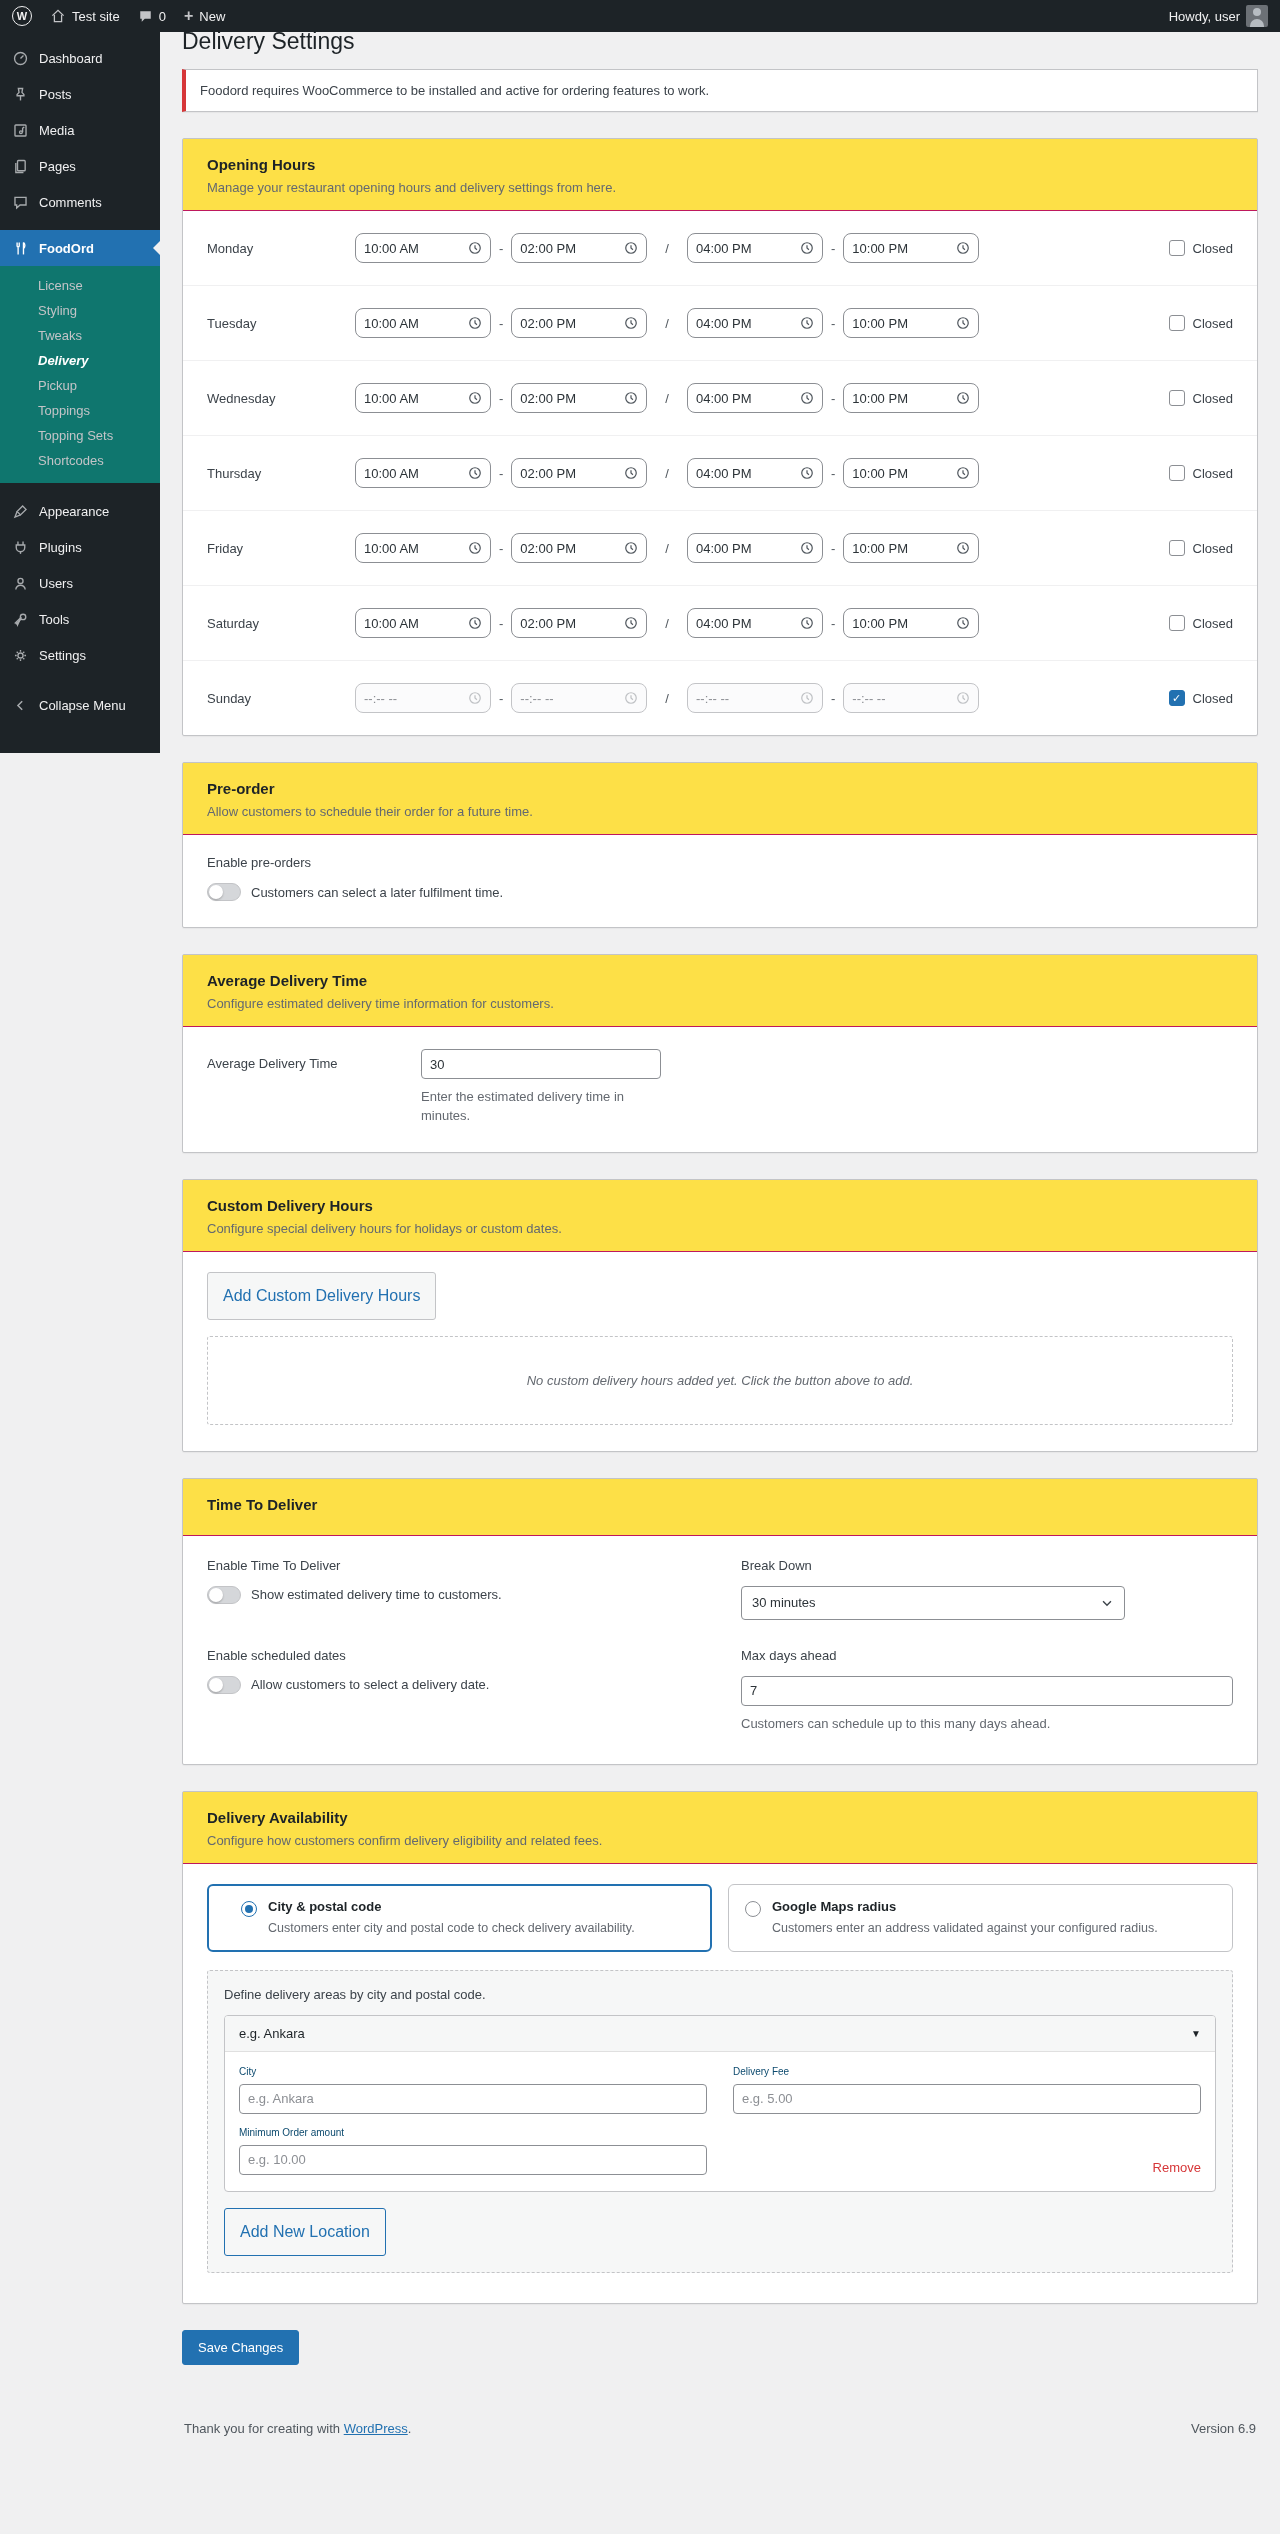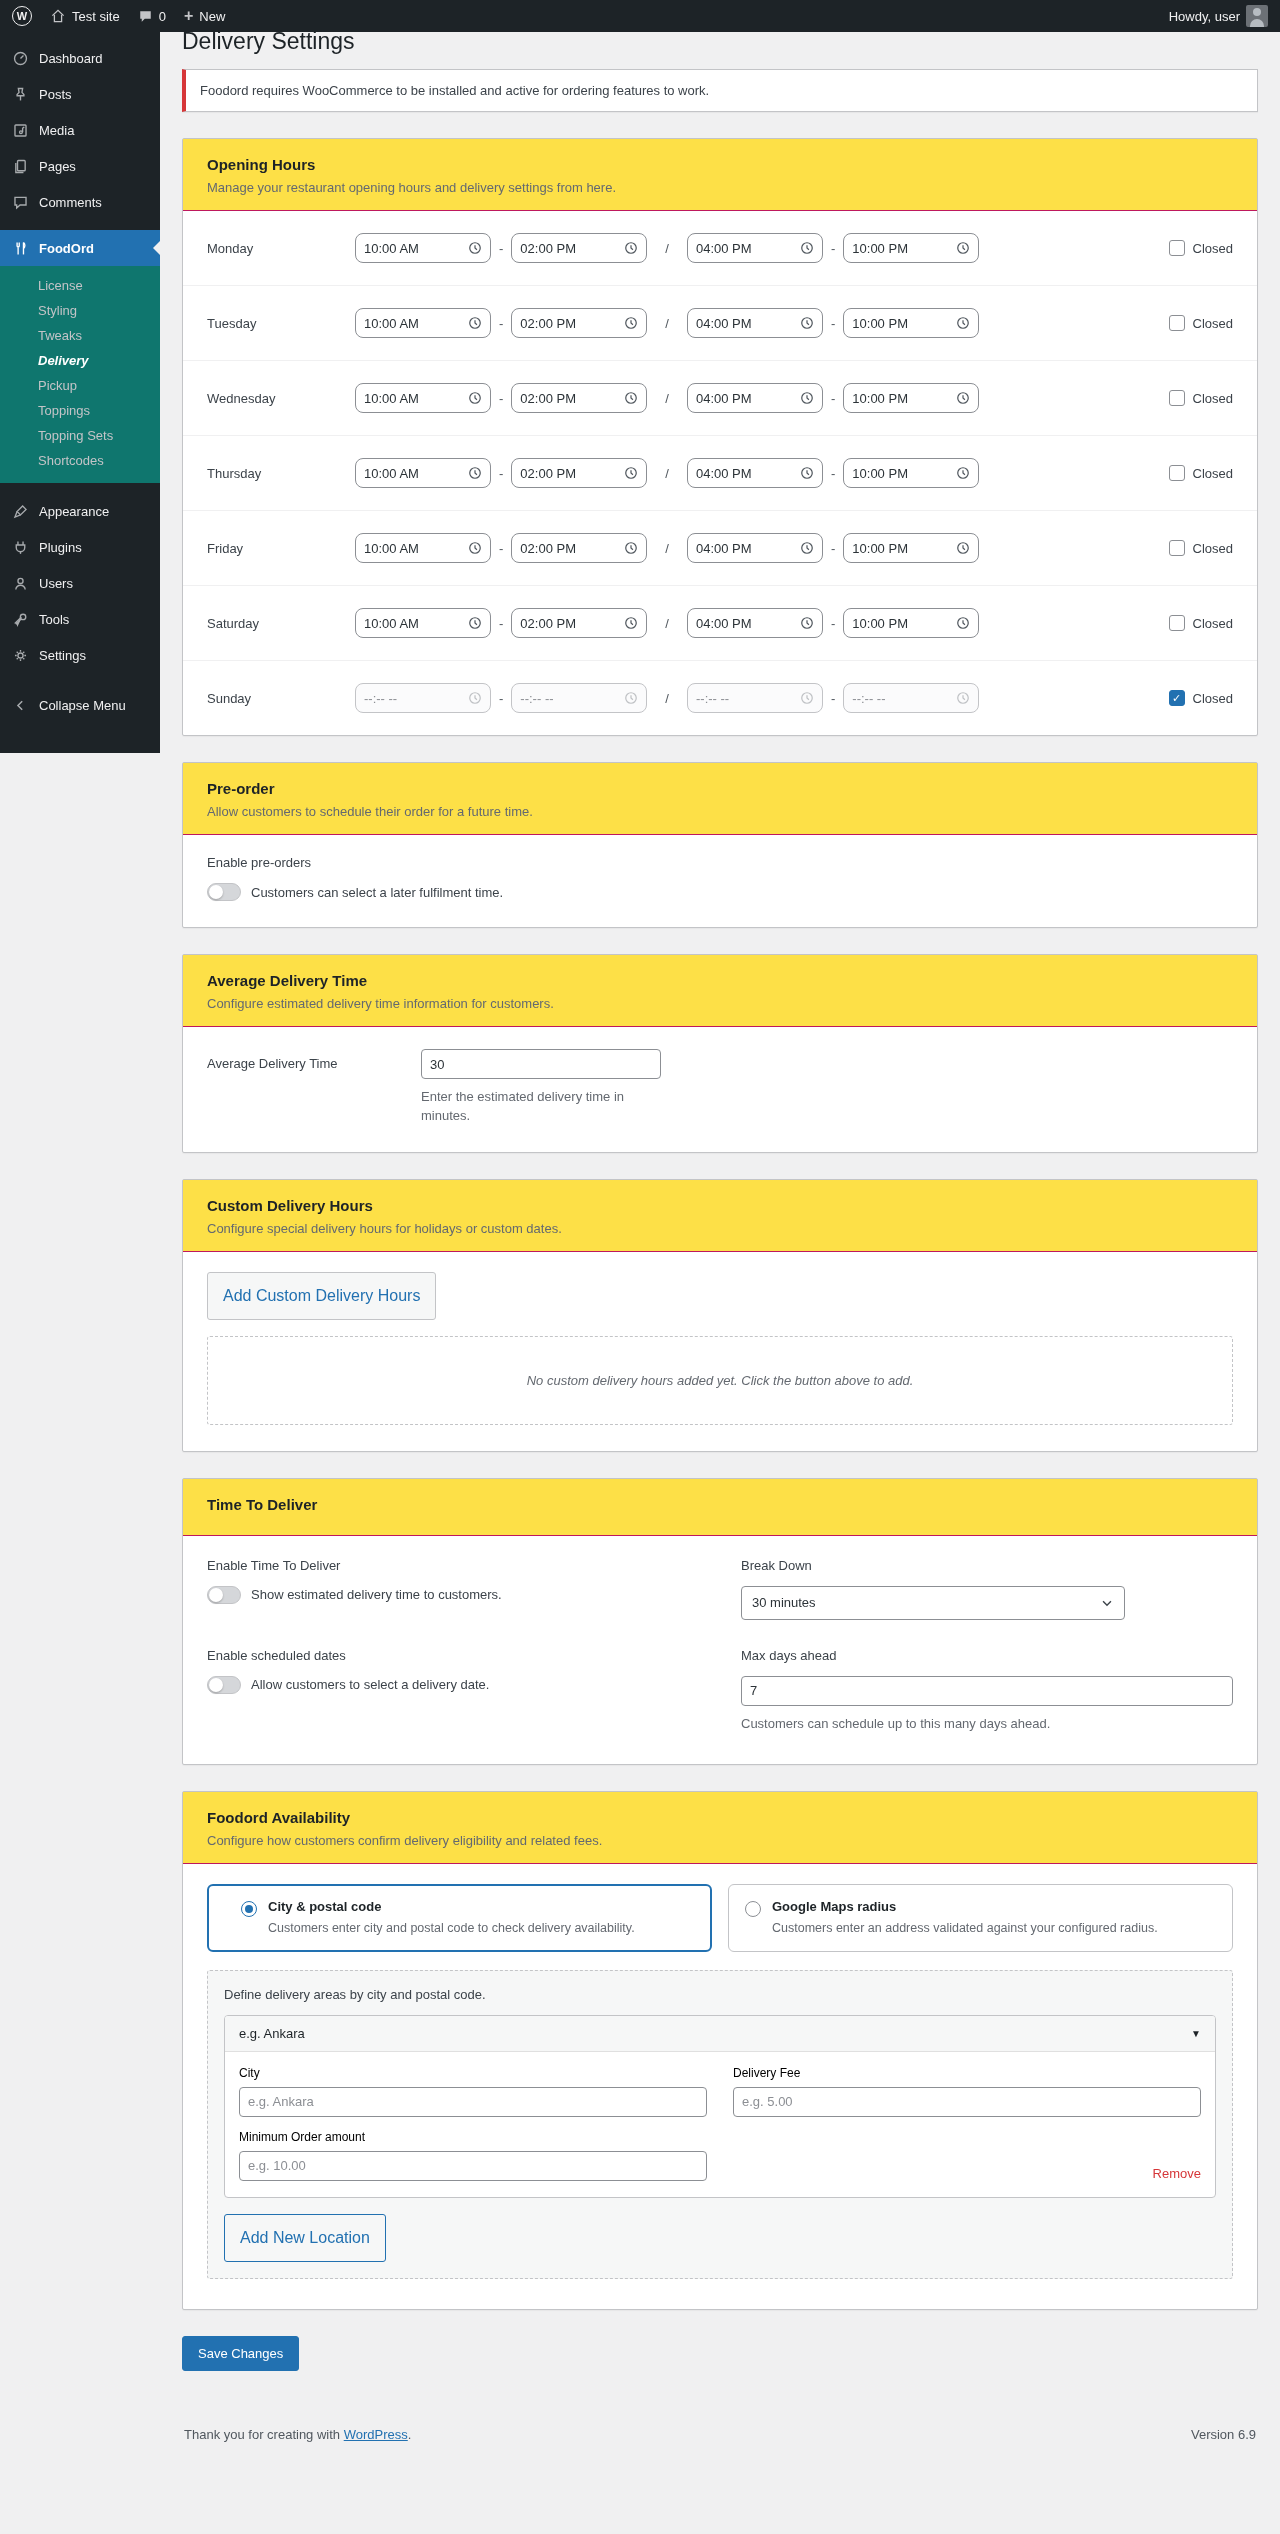--- a/index.html
+++ b/index.html
@@ -168,21 +168,21 @@
   .zones-panel { margin-top: 18px; border: 1px dashed #c3c4c7; border-radius: 3px; background: #f6f7f7; padding: 16px; }
   .zones-note { color: #3c434a; margin-bottom: 13px; }
   .zone-card { background: #fff; border: 1px solid #c3c4c7; border-radius: 4px; margin-bottom: 16px; overflow: hidden; }
   .zone-head {
     display: flex; justify-content: space-between; align-items: center;
     padding: 10px 14px; background: #f6f7f7; border-bottom: 1px solid #e0e0e0;
     color: #1d2327; cursor: pointer;
   }
   .zone-head .zchev { font-size: 10px; color: #1d2327; }
   .zone-body { padding: 14px 14px 16px; display: grid; grid-template-columns: 1fr 1fr; gap: 13px 26px; }
-  .fgroup label { display: block; font-size: 12px; color: #000000; margin-bottom: 7px; }
+  .fgroup label { display: block; font-size: 10px; color: #0c4a6e; margin-bottom: 7px; }
   .fgroup .text-input { width: 100%; }
   .remove-cell { grid-column: 2; display: flex; justify-content: flex-end; align-items: flex-end; padding-top: 14px; }
   .remove-link { color: #d63638; cursor: pointer; }
 
   
   .save-row { margin: 0 0 0; }
   .footer { display: flex; justify-content: space-between; align-items: center; padding: 56px 2px 18px; color: #50575e; }
   .footer a { color: #2271b1; }
 </style>
 </head>
@@ -801,21 +801,21 @@
       <div>
         <div class="field-label">Max days ahead</div>
         <input type="text" class="text-input full-w" value="7" style="">
         <div class="help">Customers can schedule up to this many days ahead.</div>
       </div>
     </div>
   </div>
 
   <div class="card">
     <div class="card-head">
-      <div class="card-title">Foodord Availability</div>
+      <div class="card-title">Delivery Availability</div>
       <div class="card-sub">Configure how customers confirm delivery eligibility and related fees.</div>
     </div>
     <div class="av-body">
       <div class="radio-cards">
         <div class="radio-card selected">
           <span class="radio checked"></span>
           <div>
             <div class="rc-title">City &amp; postal code</div>
             <div class="rc-desc">Customers enter city and postal code to check delivery availability.</div>
           </div>

